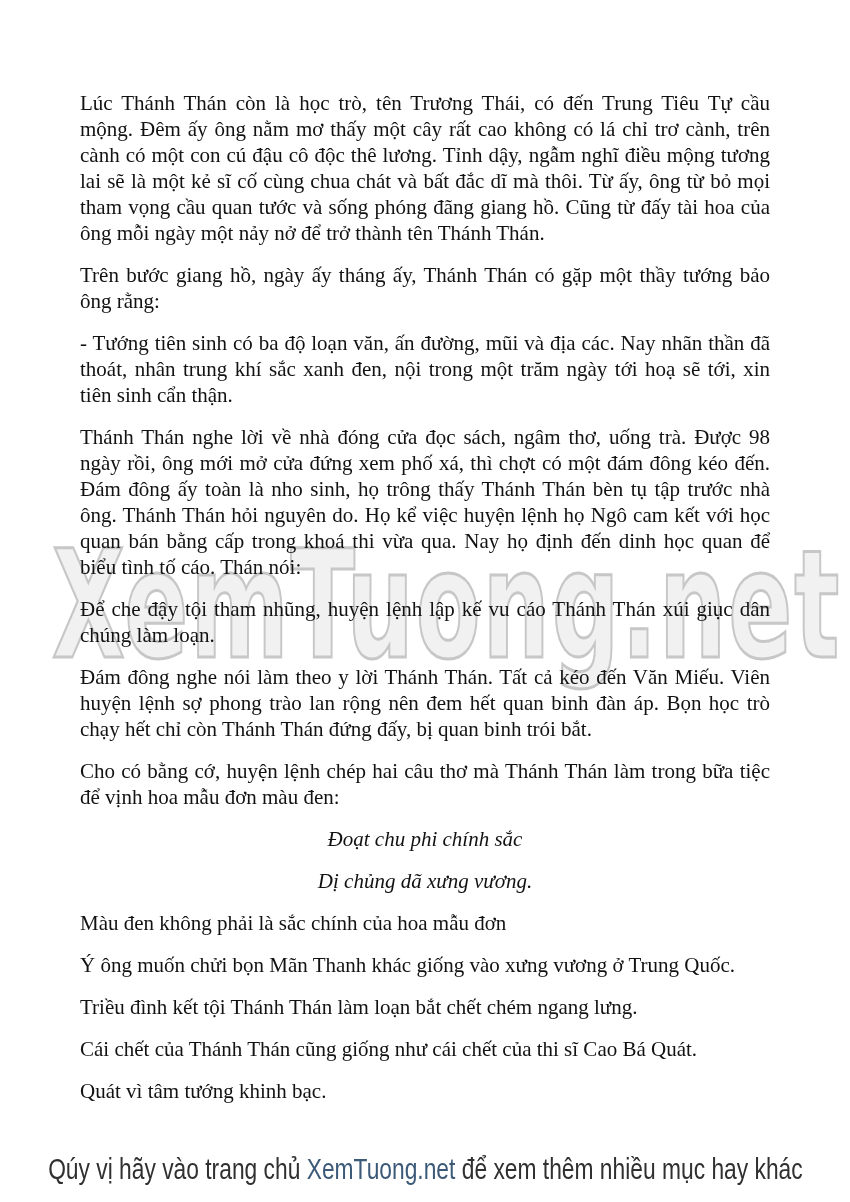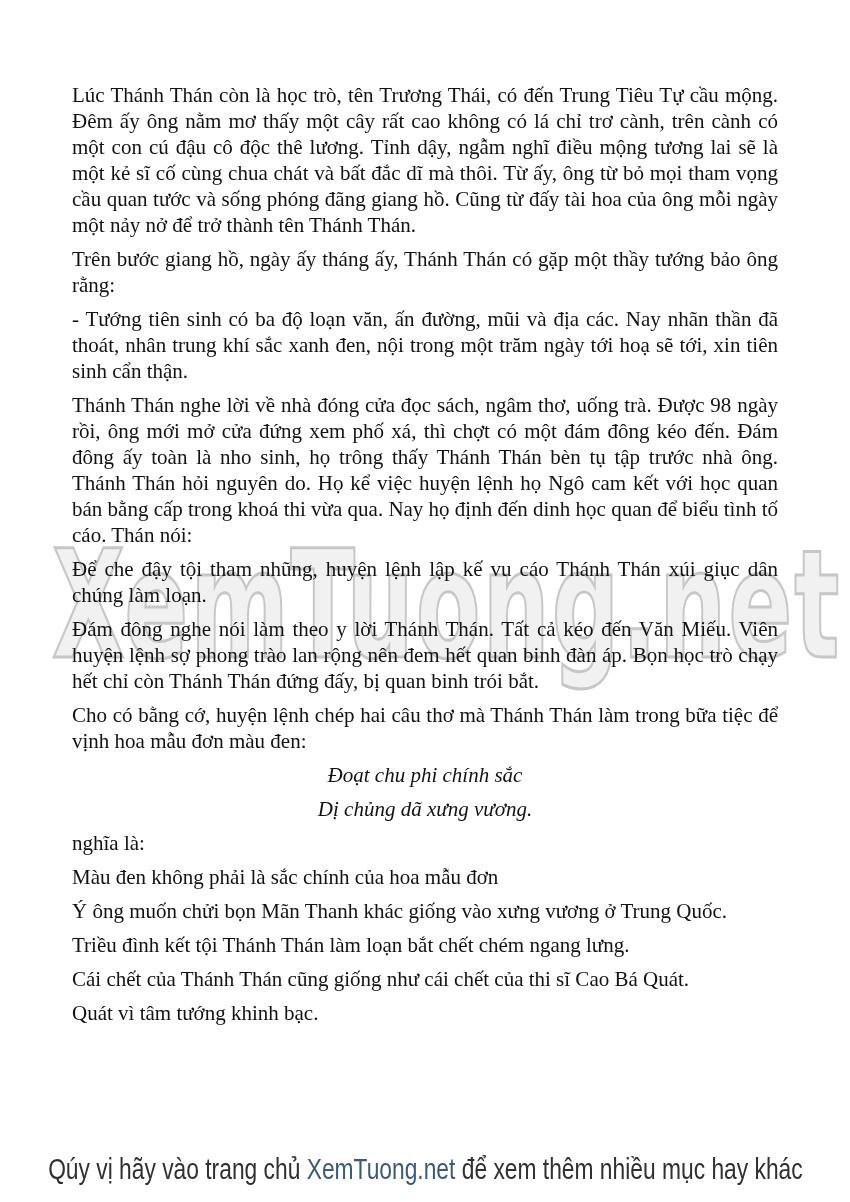--- a/index.html
+++ b/index.html
@@ -33,21 +33,21 @@
   .content {
     position: absolute;
     top: 74px;
     left: 64px;
     width: 722px;
     z-index: 1;
     color: var(--text, #121212);
     font-size: 21px;
     line-height: 26px;
   }
-  .content p { margin: 8px; text-align: justify; font-family: Liberation Serif, serif; }
+  .content p { margin: 16px; text-align: justify; font-family: Liberation Serif, serif; }
   .content p.italic { font-style: italic; text-align: center; }
   .footer {
     position: absolute;
     top: 1150px;
     left: 0;
     width: 850px;
     display: flex;
     justify-content: center;
     z-index: 1;
   }
@@ -73,21 +73,20 @@
   <div class="content">
     <p>Lúc Thánh Thán còn là học trò, tên Trương Thái, có đến Trung Tiêu Tự cầu mộng. Đêm ấy ông nằm mơ thấy một cây rất cao không có lá chỉ trơ cành, trên cành có một con cú đậu cô độc thê lương. Tỉnh dậy, ngẫm nghĩ điều mộng tương lai sẽ là một kẻ sĩ cố cùng chua chát và bất đắc dĩ mà thôi. Từ ấy, ông từ bỏ mọi tham vọng cầu quan tước và sống phóng đãng giang hồ. Cũng từ đấy tài hoa của ông mỗi ngày một nảy nở để trở thành tên Thánh Thán.</p>
     <p>Trên bước giang hồ, ngày ấy tháng ấy, Thánh Thán có gặp một thầy tướng bảo ông rằng:</p>
     <p>- Tướng tiên sinh có ba độ loạn văn, ấn đường, mũi và địa các. Nay nhãn thần đã thoát, nhân trung khí sắc xanh đen, nội trong một trăm ngày tới hoạ sẽ tới, xin tiên sinh cẩn thận.</p>
     <p>Thánh Thán nghe lời về nhà đóng cửa đọc sách, ngâm thơ, uống trà. Được 98 ngày rồi, ông mới mở cửa đứng xem phố xá, thì chợt có một đám đông kéo đến. Đám đông ấy toàn là nho sinh, họ trông thấy Thánh Thán bèn tụ tập trước nhà ông. Thánh Thán hỏi nguyên do. Họ kể việc huyện lệnh họ Ngô cam kết với học quan bán bằng cấp trong khoá thi vừa qua. Nay họ định đến dinh học quan để biểu tình tố cáo. Thán nói:</p>
     <p>Để che đậy tội tham nhũng, huyện lệnh lập kế vu cáo Thánh Thán xúi giục dân chúng làm loạn.</p>
     <p>Đám đông nghe nói làm theo y lời Thánh Thán. Tất cả kéo đến Văn Miếu. Viên huyện lệnh sợ phong trào lan rộng nên đem hết quan binh đàn áp. Bọn học trò chạy hết chỉ còn Thánh Thán đứng đấy, bị quan binh trói bắt.</p>
     <p>Cho có bằng cớ, huyện lệnh chép hai câu thơ mà Thánh Thán làm trong bữa tiệc để vịnh hoa mẫu đơn màu đen:</p>
     <p class="italic">Đoạt chu phi chính sắc</p>
     <p class="italic">Dị chủng dã xưng vương.</p>
-    <p>nghĩa là:</p>
     <p>Màu đen không phải là sắc chính của hoa mẫu đơn</p>
     <p>Ý ông muốn chửi bọn Mãn Thanh khác giống vào xưng vương ở Trung Quốc.</p>
     <p>Triều đình kết tội Thánh Thán làm loạn bắt chết chém ngang lưng.</p>
     <p>Cái chết của Thánh Thán cũng giống như cái chết của thi sĩ Cao Bá Quát.</p>
     <p>Quát vì tâm tướng khinh bạc.</p>
   </div>
 
   <div class="footer">
     <span class="footer-inner"><span>Qúy vị hãy vào trang chủ </span><span class="site">XemTuong.net</span><span> để xem thêm nhiều mục hay khác</span></span>
   </div>

